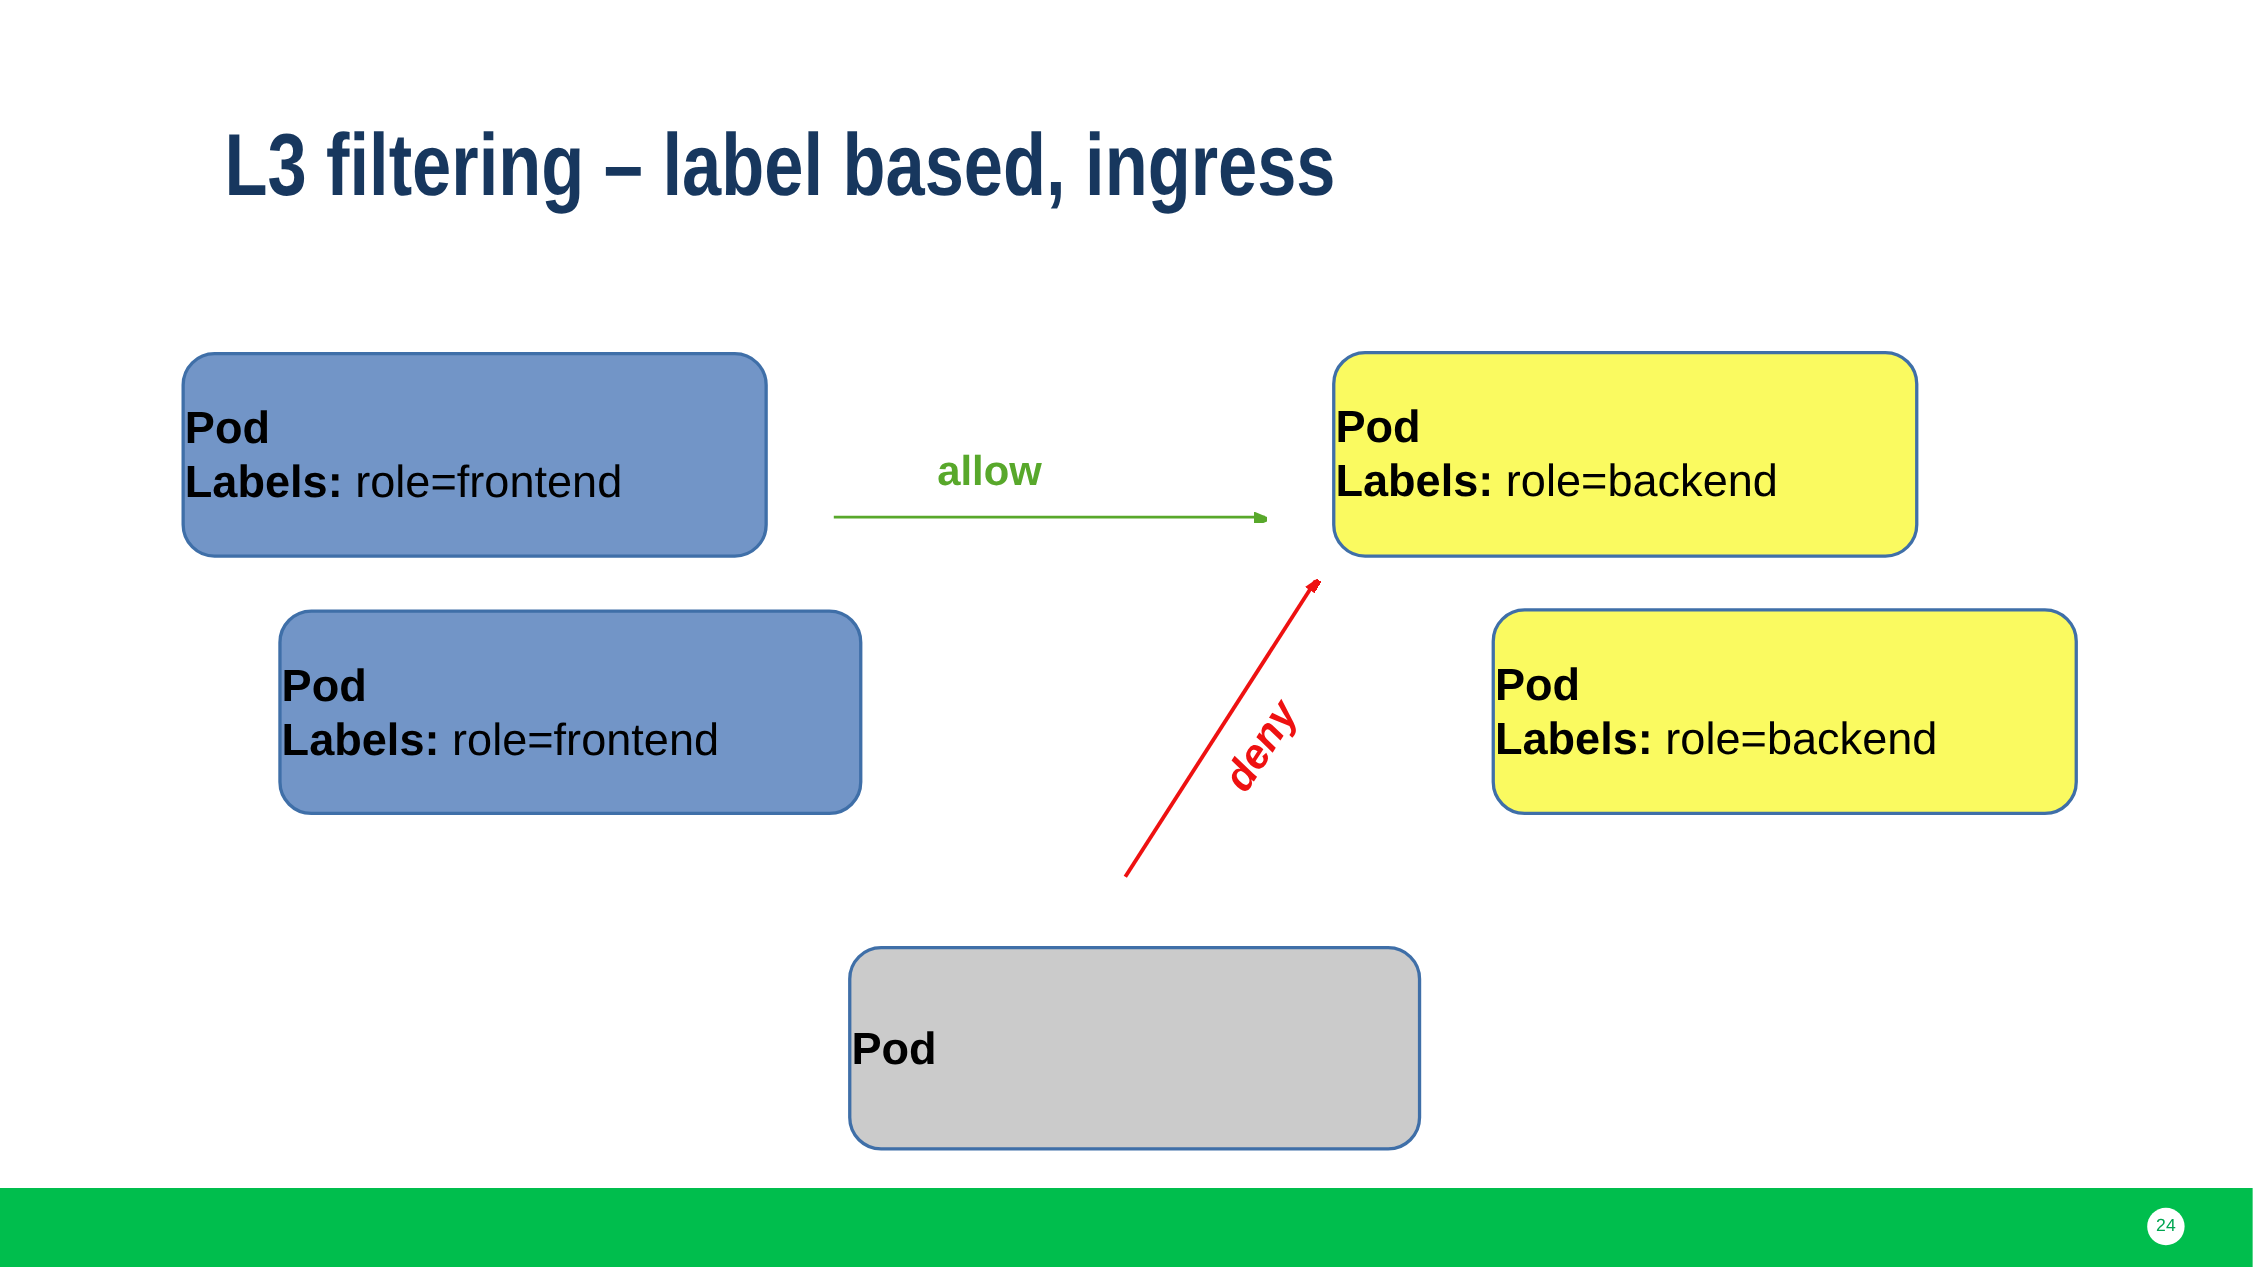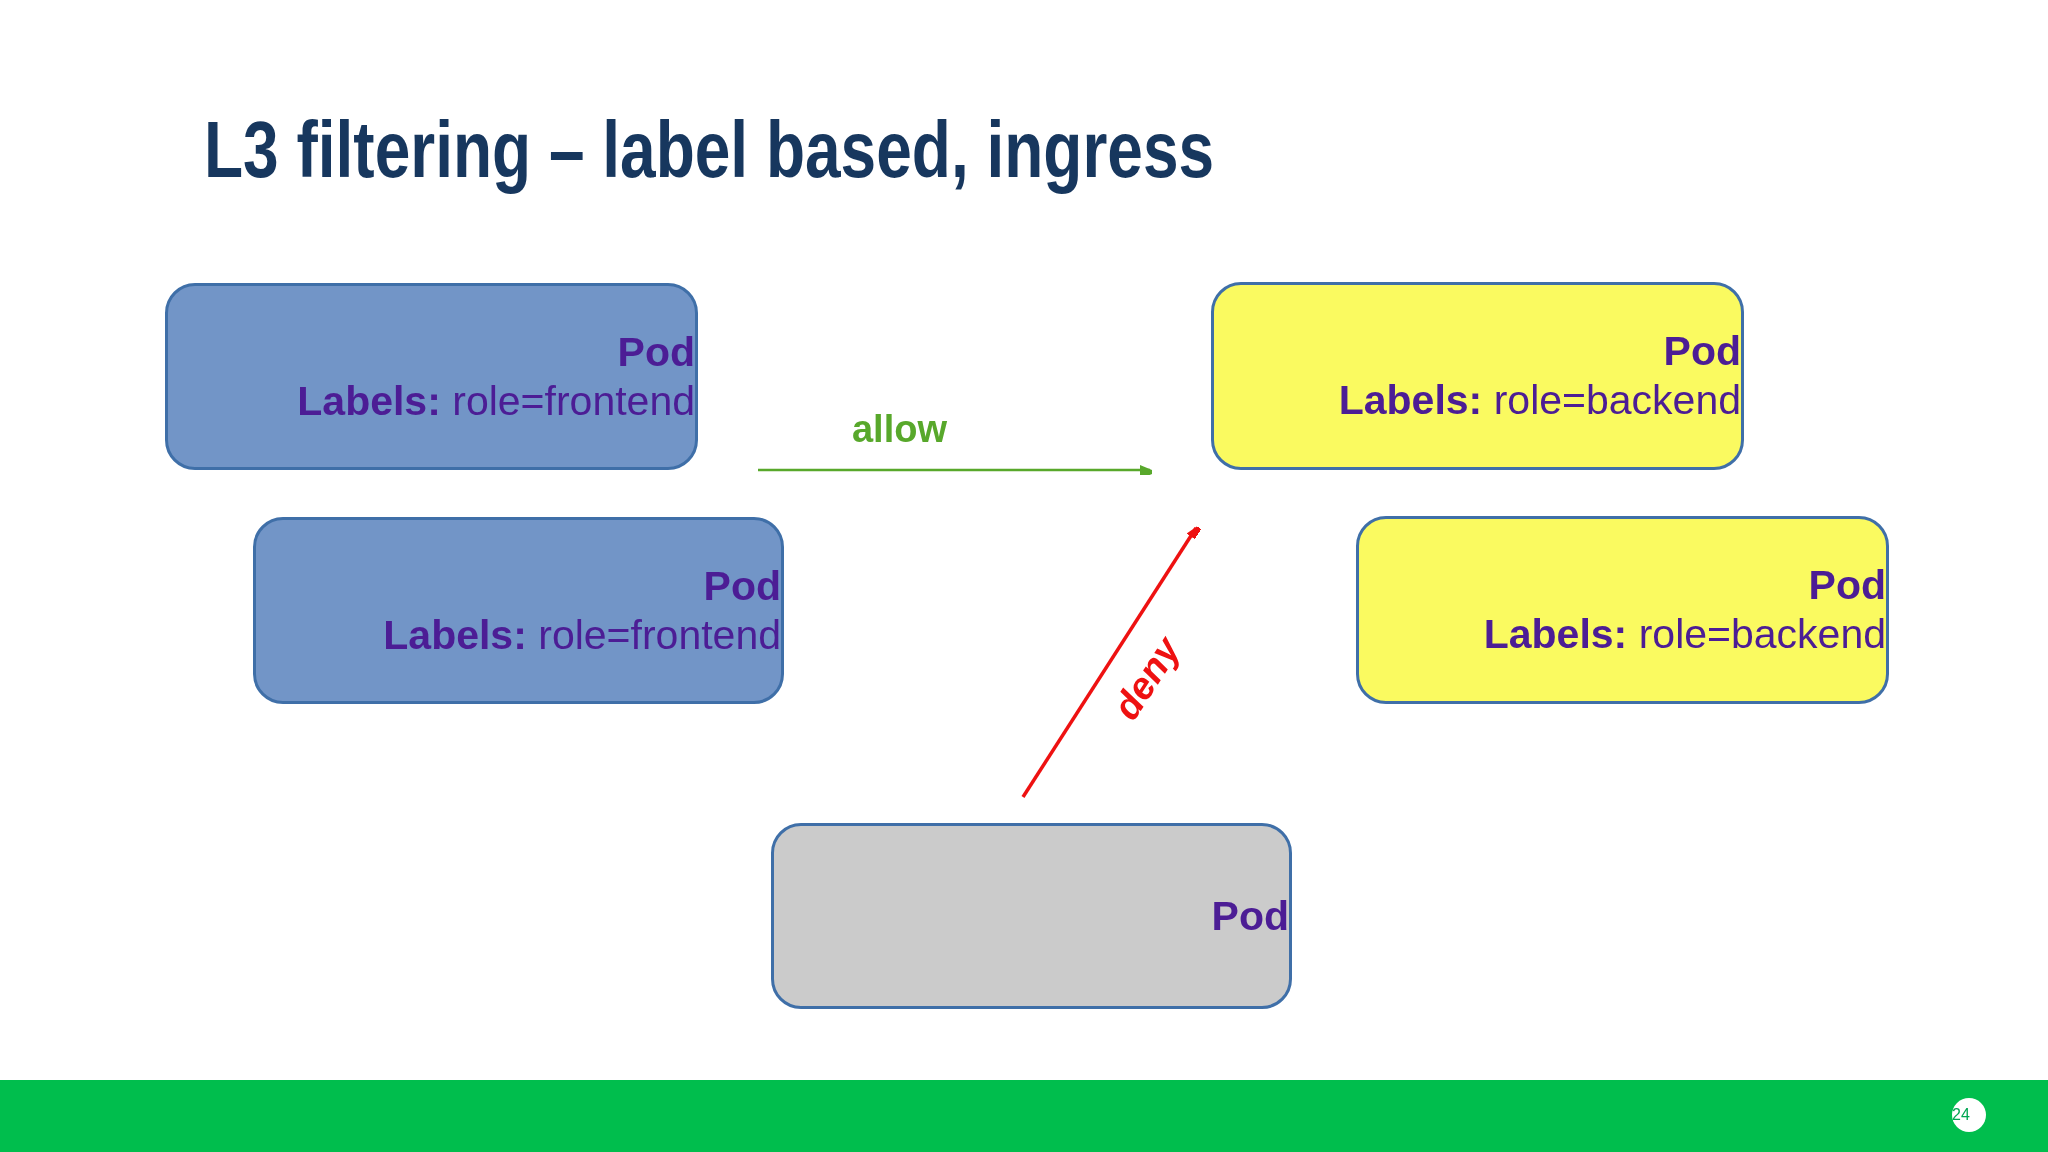--- a/index.html
+++ b/index.html
@@ -27,25 +27,26 @@
     letter-spacing: 0px;
   }
   .pod {
     position: absolute;
     border-radius: 30px;
     border: 3px solid var(--pod-border, #3F6FA8);
     box-sizing: border-box;
     display: flex;
     flex-direction: column;
     justify-content: center;
-    align-items: flex-end;
+    align-items: flex-start;
     text-align: center;
-    color: #4c1d95;
+    color: #000000;
     font-size: 41px;
     line-height: 49px;
+    margin-top: 37px;
   }
   .pod-blue   { background: var(--pod-blue, #7295C7); }
   .pod-yellow { background: var(--pod-yellow, #FAFA60); }
   .pod-gray   { background: var(--pod-gray, #CBCBCB); }
   .pod .pod-line { white-space: nowrap; }
   .pod b { font-weight: 700; }
 
   .arrow-layer {
     position: absolute;
     left: 0; top: 0;
@@ -91,21 +92,21 @@
   .page-badge {
     position: absolute;
     left: 1952px;
     top: 1098px;
     width: 34px;
     height: 34px;
     border-radius: 50%;
     background: #ffffff;
     display: flex;
     align-items: center;
-    justify-content: flex-start;
+    justify-content: center;
     font-size: 16px;
     font-weight: 400;
     color: var(--page-number-green, #00A651);
   }
 </style>
 </head>
 <body>
 
 <div class="slide">
 

